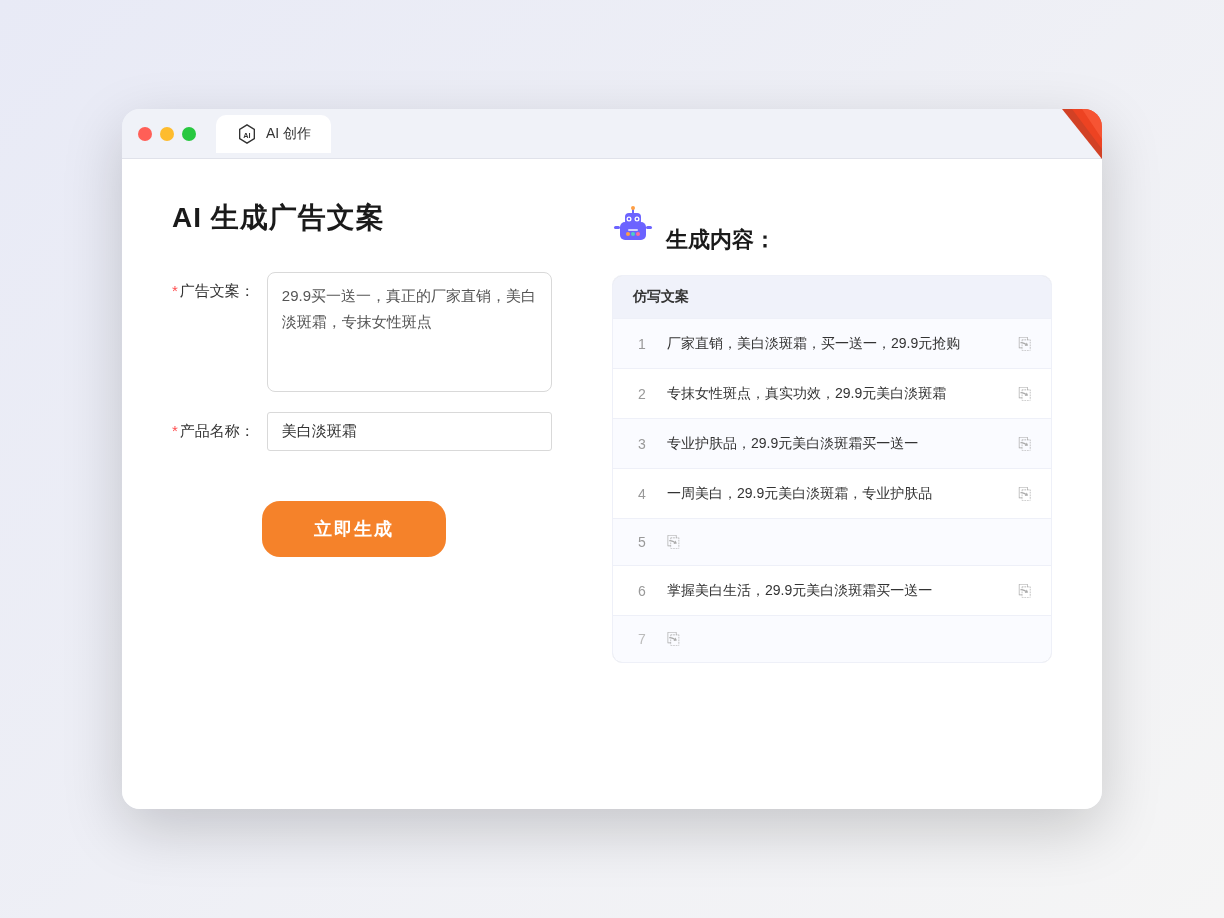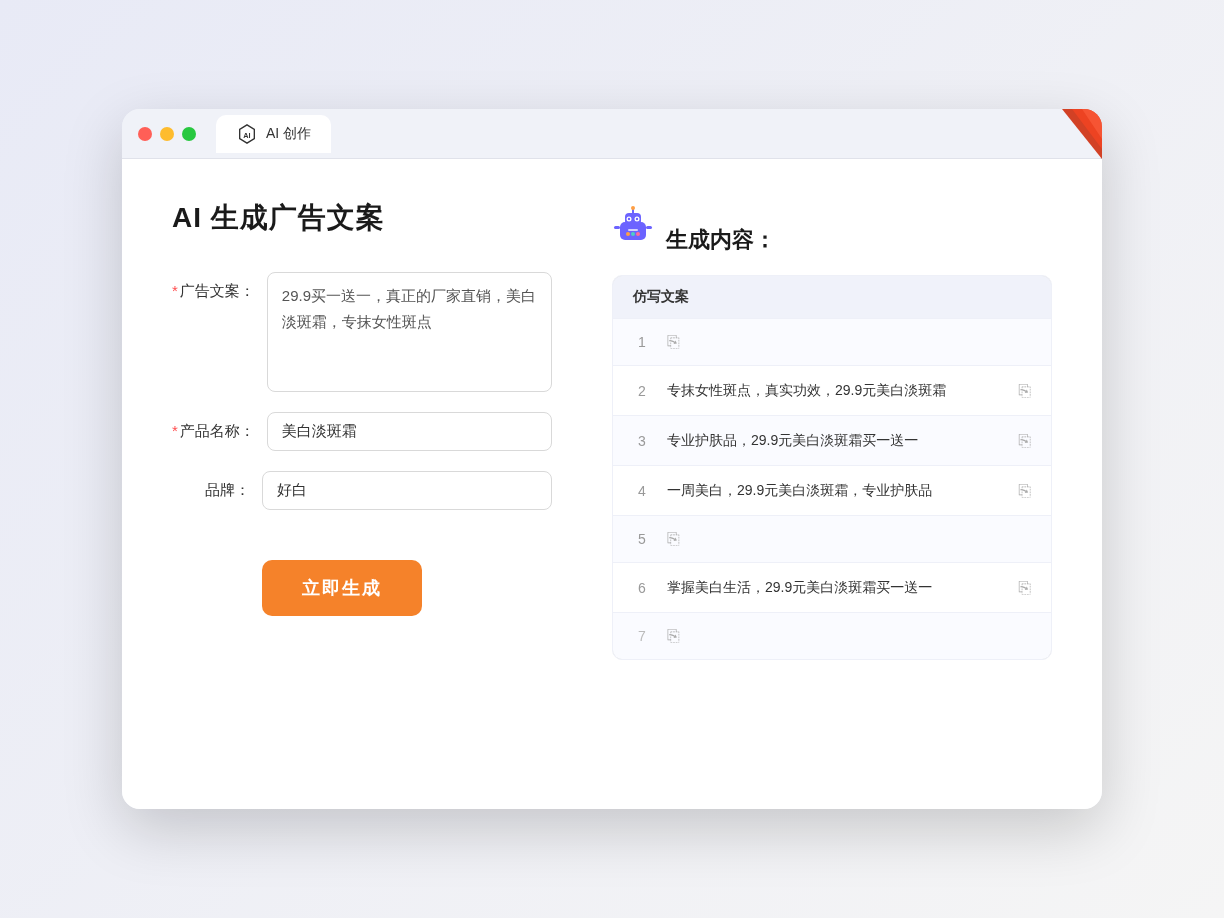--- a/index.html
+++ b/index.html
@@ -118,37 +118,37 @@
       height: 120px;
       outline: none;
       font-family: inherit;
       line-height: 1.7;
       background: #fff;
     }
 
     .form-input {
       flex: 1;
       border: 1.5px solid #d9d9d9;
-      border-radius: 8px;
+      border-radius: 3px;
       padding: 10px 14px;
       font-size: 15px;
       color: #333;
       outline: none;
       font-family: inherit;
       background: #fff;
     }
 
     .generate-btn {
       margin-top: 30px;
       margin-left: 90px;
       background: #f5822a;
       color: #fff;
       border: none;
-      border-radius: 10px;
-      padding: 16px 40px;
+      border-radius: 18px;
+      padding: 16px 52px;
       font-size: 18px;
       font-weight: 600;
       cursor: pointer;
       letter-spacing: 2px;
       font-family: inherit;
     }
 
     
     .right-panel {
       flex: 1;
@@ -293,24 +293,20 @@
 
       
       <div class="form-row">
         <div class="form-label">
           <span class="required">*</span><span>产品名称：</span>
         </div>
         <input type="text" class="form-input" value="美白淡斑霜" style="">
       </div>
 
       
-      <div class="form-row">
-        <div class="form-label">品牌：</div>
-        <input type="text" class="form-input" value="好白" style="">
-      </div>
 
       
       <button class="generate-btn">立即生成</button>
     </div>
 
     <div class="right-panel">
 
       <div class="result-header">
 
         <svg class="robot-icon" viewBox="0 0 42 42">
@@ -338,20 +334,21 @@
         </svg>
         <span class="result-title">生成内容：</span>
       </div>
 
       <div class="result-table">
         <div class="result-table-header">仿写文案</div>
 
         <div id="result-items-container">
             <div class="result-item">
               <span class="result-num">1</span>
+              <span class="result-text">厂家直销，美白淡斑霜，买一送一，29.9元抢购</span>
               <span class="copy-icon">⎘</span>
             </div>
             <div class="result-item">
               <span class="result-num">2</span>
               <span class="result-text">专抹女性斑点，真实功效，29.9元美白淡斑霜</span>
               <span class="copy-icon">⎘</span>
             </div>
             <div class="result-item">
               <span class="result-num">3</span>
               <span class="result-text">专业护肤品，29.9元美白淡斑霜买一送一</span>

